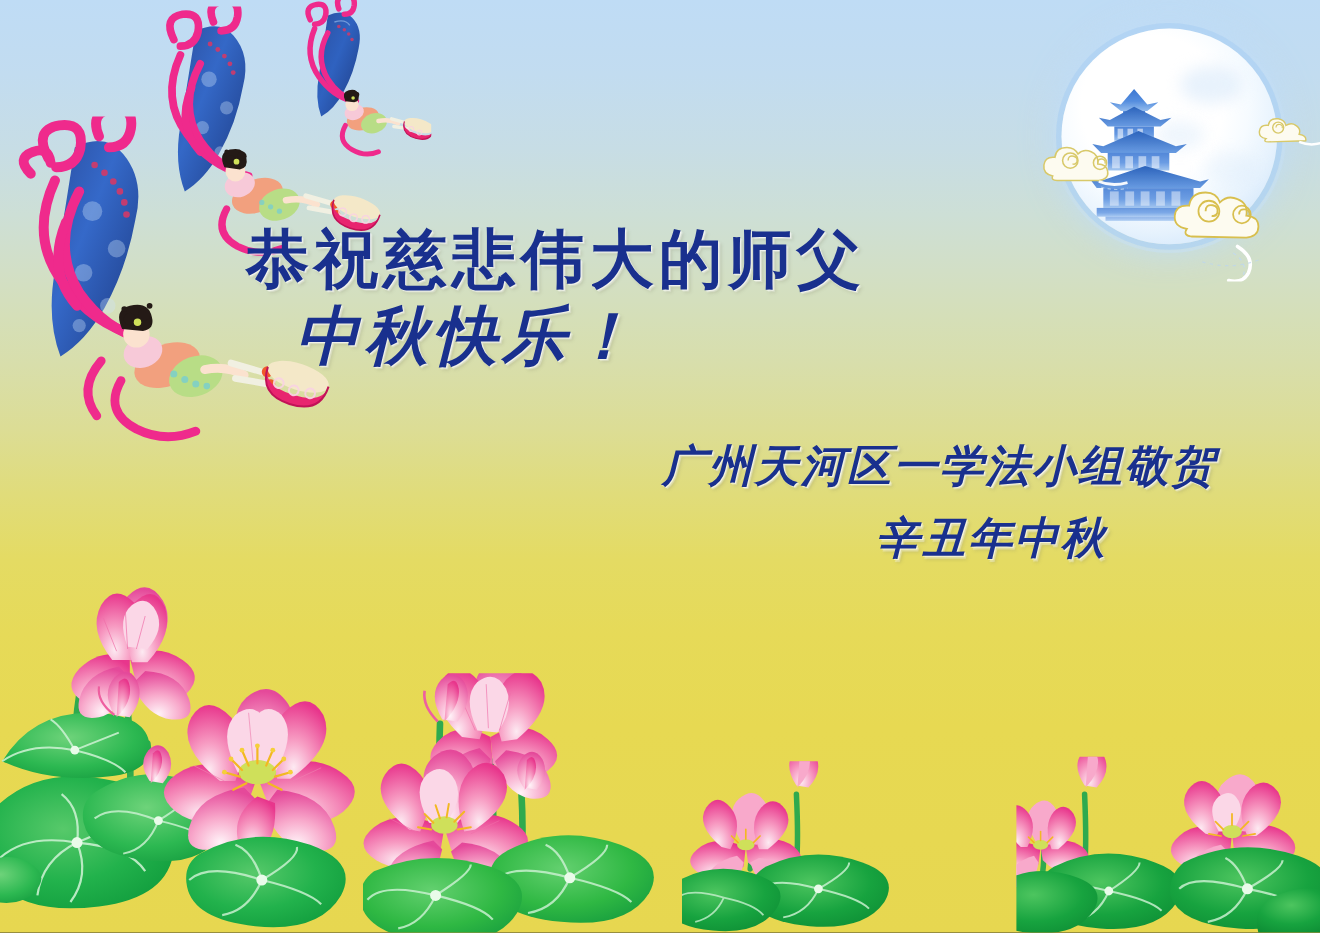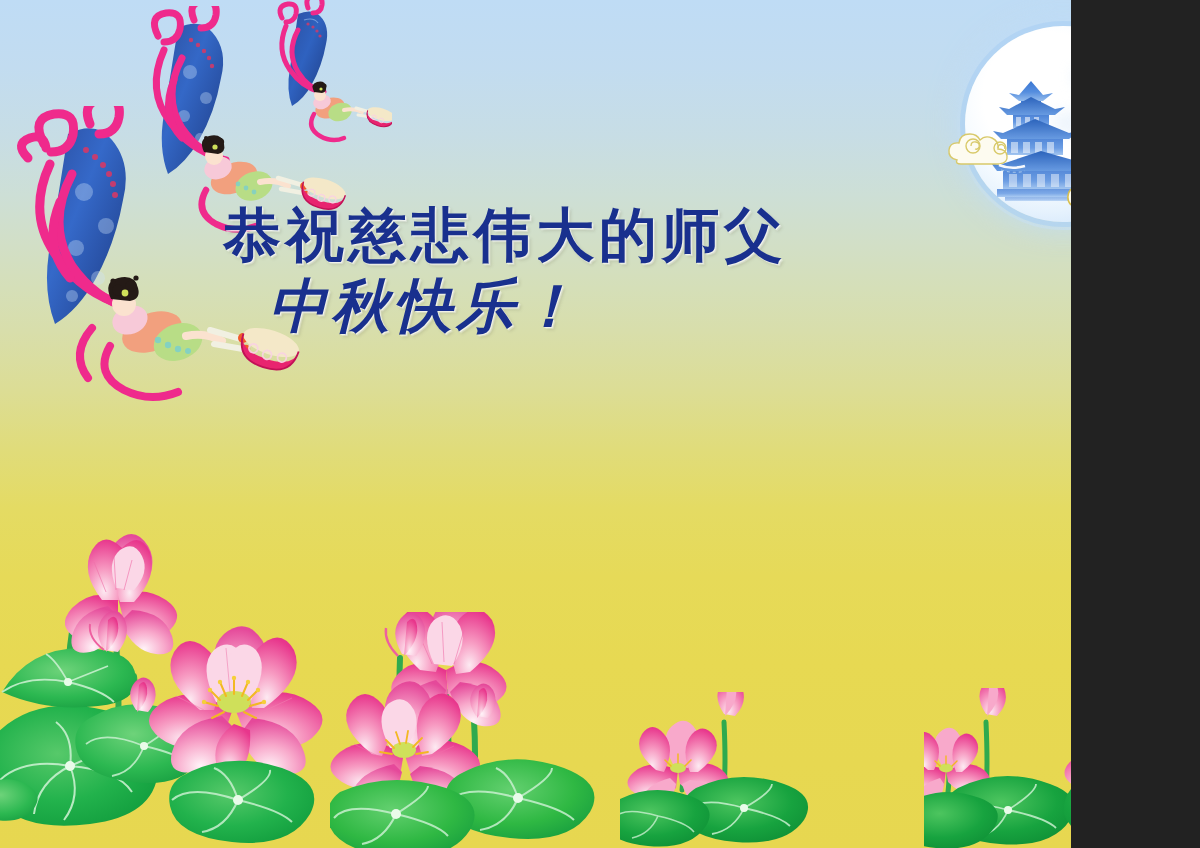--- a/index.html
+++ b/index.html
@@ -3,21 +3,21 @@
 <meta charset="utf-8">
 <title>Mid-Autumn Greeting Card</title>
 <style>
   html, body {
     margin: 0;
     padding: 0;
     background: #222;
   }
   #card {
     position: relative;
-    width: 1071px;
+    width: 1200px;
     height: 848px;
     overflow: hidden;
     font-family: "DejaVu Sans", "Liberation Sans", sans-serif;
     background: linear-gradient(to bottom,
         #bfdcf5 0%,
         #c2dcf0 8%,
         #c7dde5 16%,
         #cddfd6 23%,
         #d2dfc6 29%,
         #d5dfb8 34%,
@@ -439,20 +439,24 @@
       <path d="M108 240 q-16 28 14 44 q26 13 54 2"></path>
       <path d="M90 222 q-22 26 -4 50"></path>
     </g>
   </svg>
 
   <div id="greeting-block">
     <div id="greet-line-1" class="cn-line">恭祝慈悲伟大的师父</div>
     <div id="greet-line-2" class="cn-line">中秋快乐！</div>
   </div>
 
+  <div id="signature-block">
+    <div id="sig-line-1" class="cn-line">广州天河区一学法小组敬贺</div>
+    <div id="sig-line-2" class="cn-line">辛丑年中秋</div>
+  </div>
 
   <svg class="lotus-group" style="left:-14px; top:500px;" width="390" height="348" viewBox="0 0 390 348">
     <defs>
       <radialGradient id="petalP" cx="40%" cy="85%" r="85%">
         <stop offset="0%" stop-color="#fdeaf2"></stop>
         <stop offset="42%" stop-color="#f79bc2"></stop>
         <stop offset="100%" stop-color="#e8368c"></stop>
       </radialGradient>
       <radialGradient id="petalP2" cx="45%" cy="88%" r="85%">
         <stop offset="0%" stop-color="#fff3f8"></stop>

